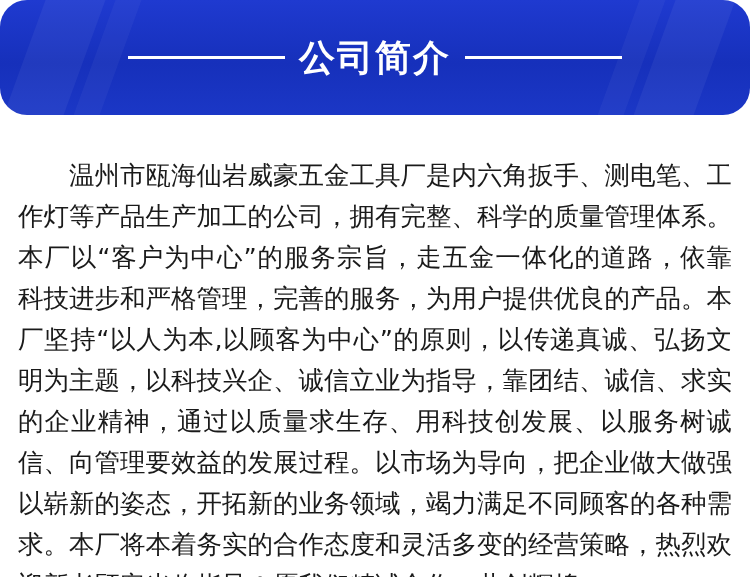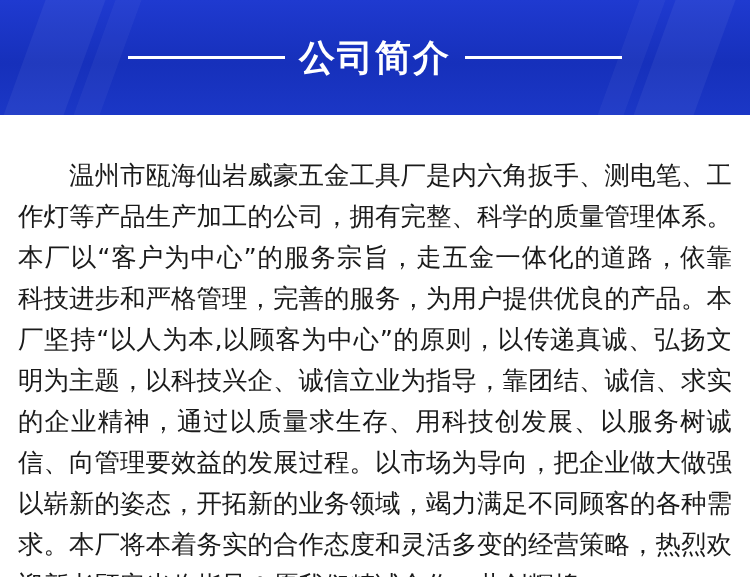--- a/index.html
+++ b/index.html
@@ -23,20 +23,21 @@
   .banner {
     position: relative;
     width: 750px;
     height: 115px;
     background: #1b36c4;
     background: linear-gradient(180deg, #1f3ad0 0%, #1630bb 55%, #1b37c6 100%);
     display: flex;
     align-items: center;
     justify-content: center;
     overflow: hidden;
+    border-radius: 27px;
   }
   
   .banner .sheen {
     position: absolute;
     top: -40px;
     width: 60px;
     height: 220px;
     background: rgba(255,255,255,0.05);
     transform: skewX(-20deg);
     pointer-events: none;

